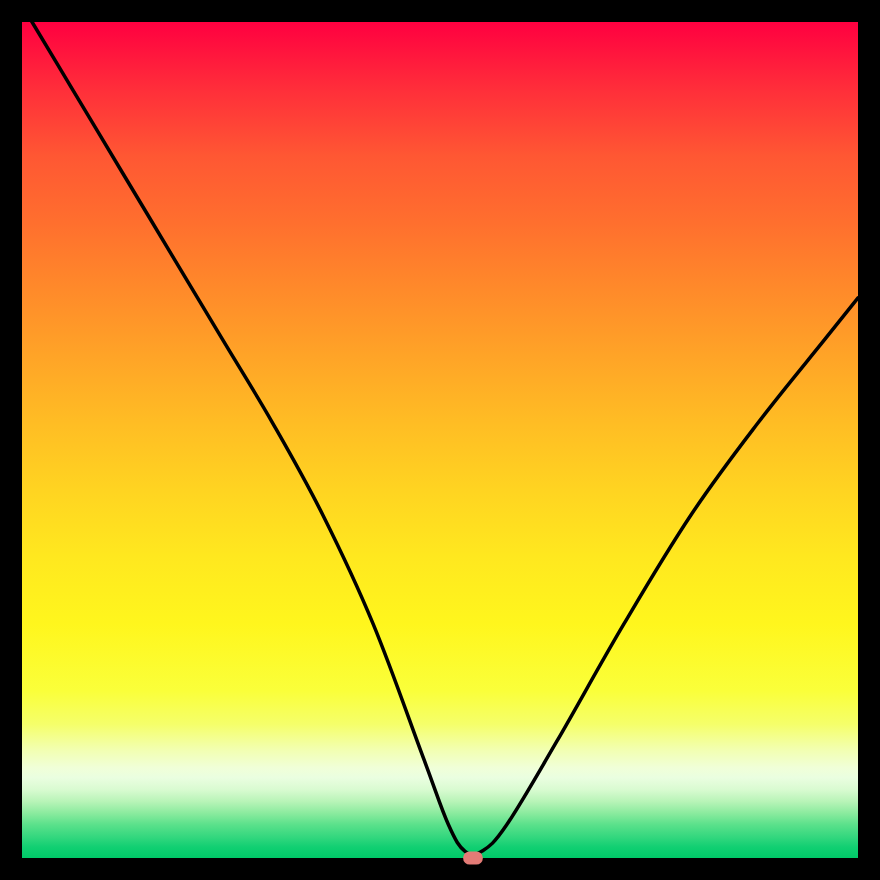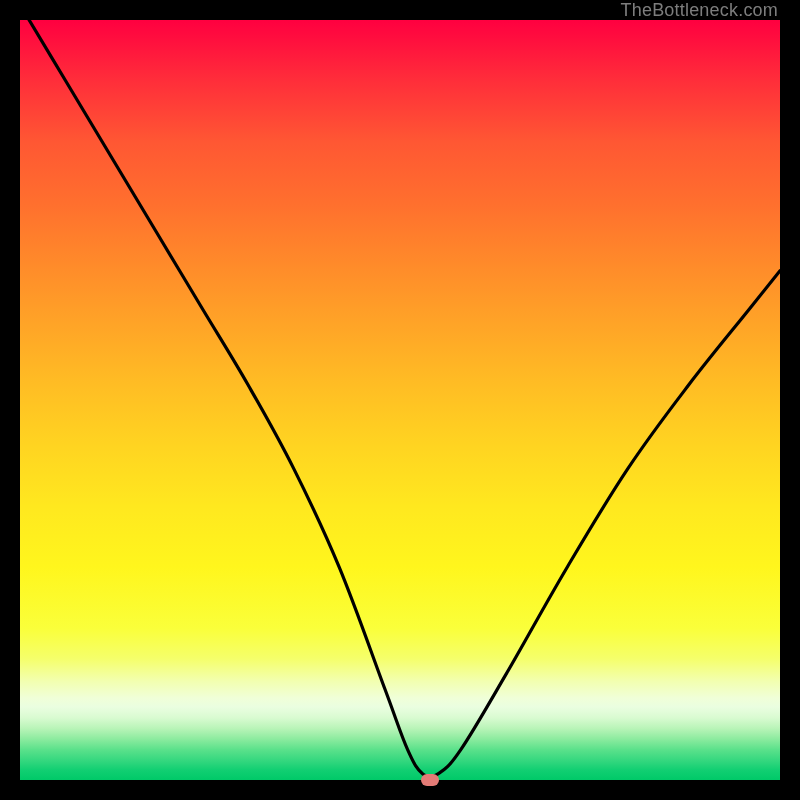--- a/index.html
+++ b/index.html
@@ -74,20 +74,19 @@
     color: #7d7d7d;
     font-size: 18px;
     letter-spacing: 0.2px;
     font-weight: 500;
   }
 </style>
 </head>
 <body>
 
 <div class="frame">
-  <div class="watermark">TheBottleneck.com</div>
   <div class="plot">
     <svg class="curve" viewBox="0 0 760 760" preserveAspectRatio="none">
       <path id="curve-path" fill="none" stroke="#000000" stroke-width="3.2" stroke-linecap="round" stroke-linejoin="round" d="M 0,-15.200000000000045 C 8.208,-1.5200000000000458 29.184,33.439999999999934 45.6,60.799999999999955 C 62.016000000000005,88.15999999999997 74.784,109.44000000000005 91.2,136.80000000000007 C 107.616,164.16000000000008 120.38399999999999,185.44000000000008 136.79999999999998,212.80000000000007 C 153.21599999999998,240.16000000000005 165.984,261.44 182.4,288.8 C 198.816,316.16 211.584,336.072 228,364.8 C 244.416,393.528 257.18399999999997,415.56800000000004 273.59999999999997,448.40000000000003 C 290.01599999999996,481.232 302.784,507.5280000000001 319.2,547.2 C 335.616,586.8720000000001 352.488,635.968 364.8,668.8 C 377.112,701.632 380.76000000000005,714.2784 387.6,729.6 C 394.44,744.9216 397.32800000000003,749.5423999999999 402.8,753.92 C 408.272,758.2976 411.1600000000001,758.2976 418.00000000000006,753.92 C 424.84000000000003,749.5423999999999 428.48799999999994,747.6576 440.79999999999995,729.6 C 453.11199999999997,711.5424 467.24800000000005,686.432 486.40000000000003,653.6 C 505.552,620.768 525.3119999999999,584.1360000000001 547.1999999999999,547.2 C 569.088,510.26400000000007 586.112,481.232 608,448.40000000000003 C 629.888,415.56800000000004 646.9119999999999,393.528 668.8,364.8 C 690.688,336.072 713.184,309.32000000000005 729.6,288.8 C 746.0160000000001,268.28 754.528,257.64 760,250.79999999999995"></path>
     </svg>
     <div class="marker" id="marker" style="left: 410.4px; top: 760px; background: rgb(227, 123, 118);"></div>
   </div>
 </div>
 
 </body></html>

